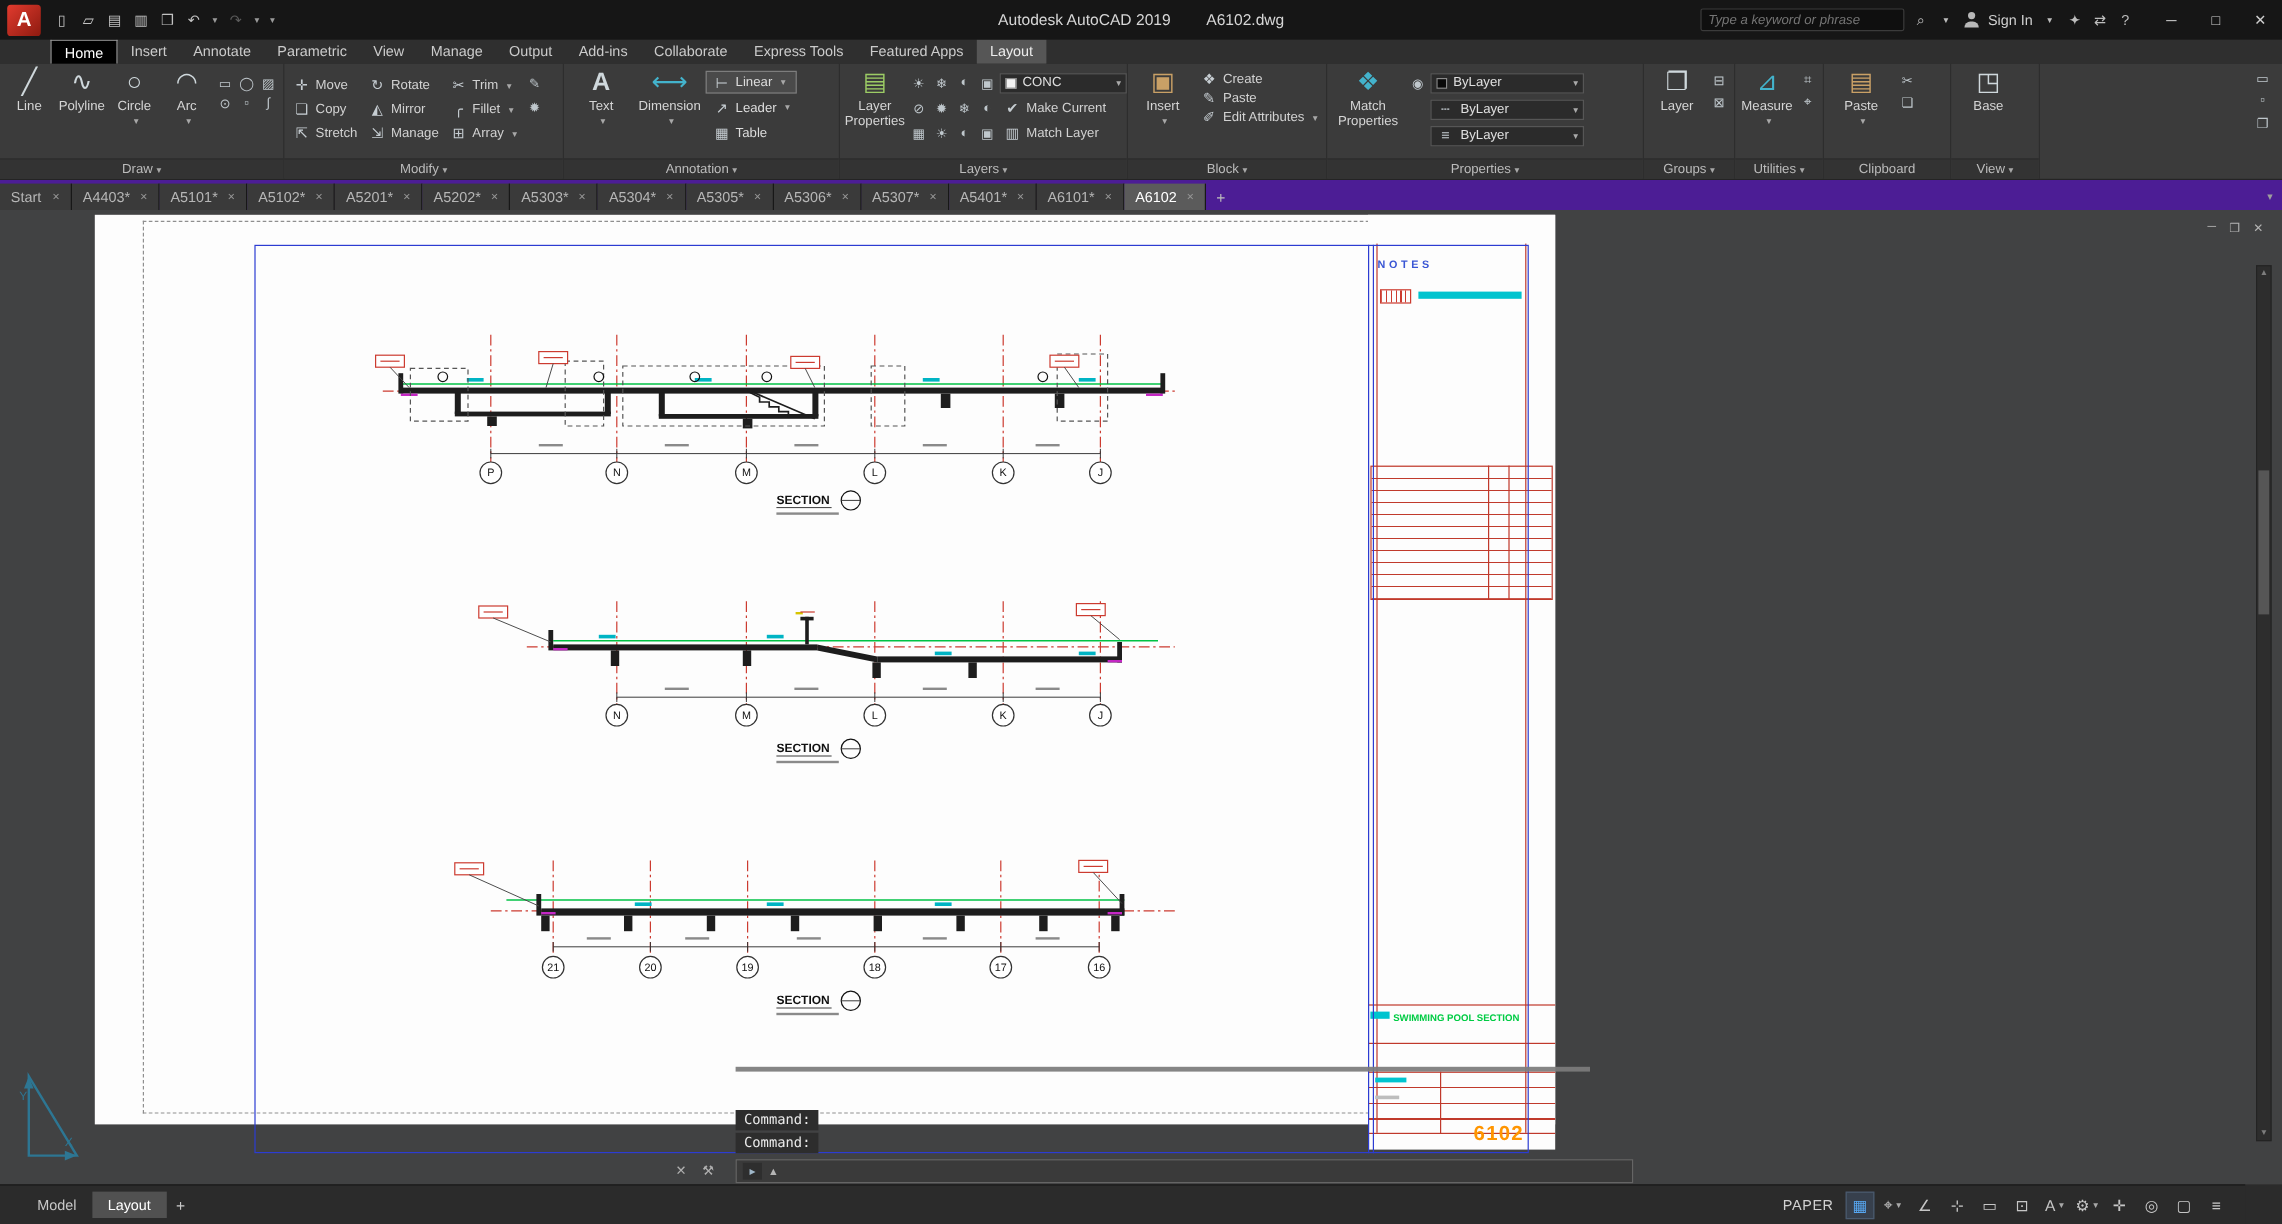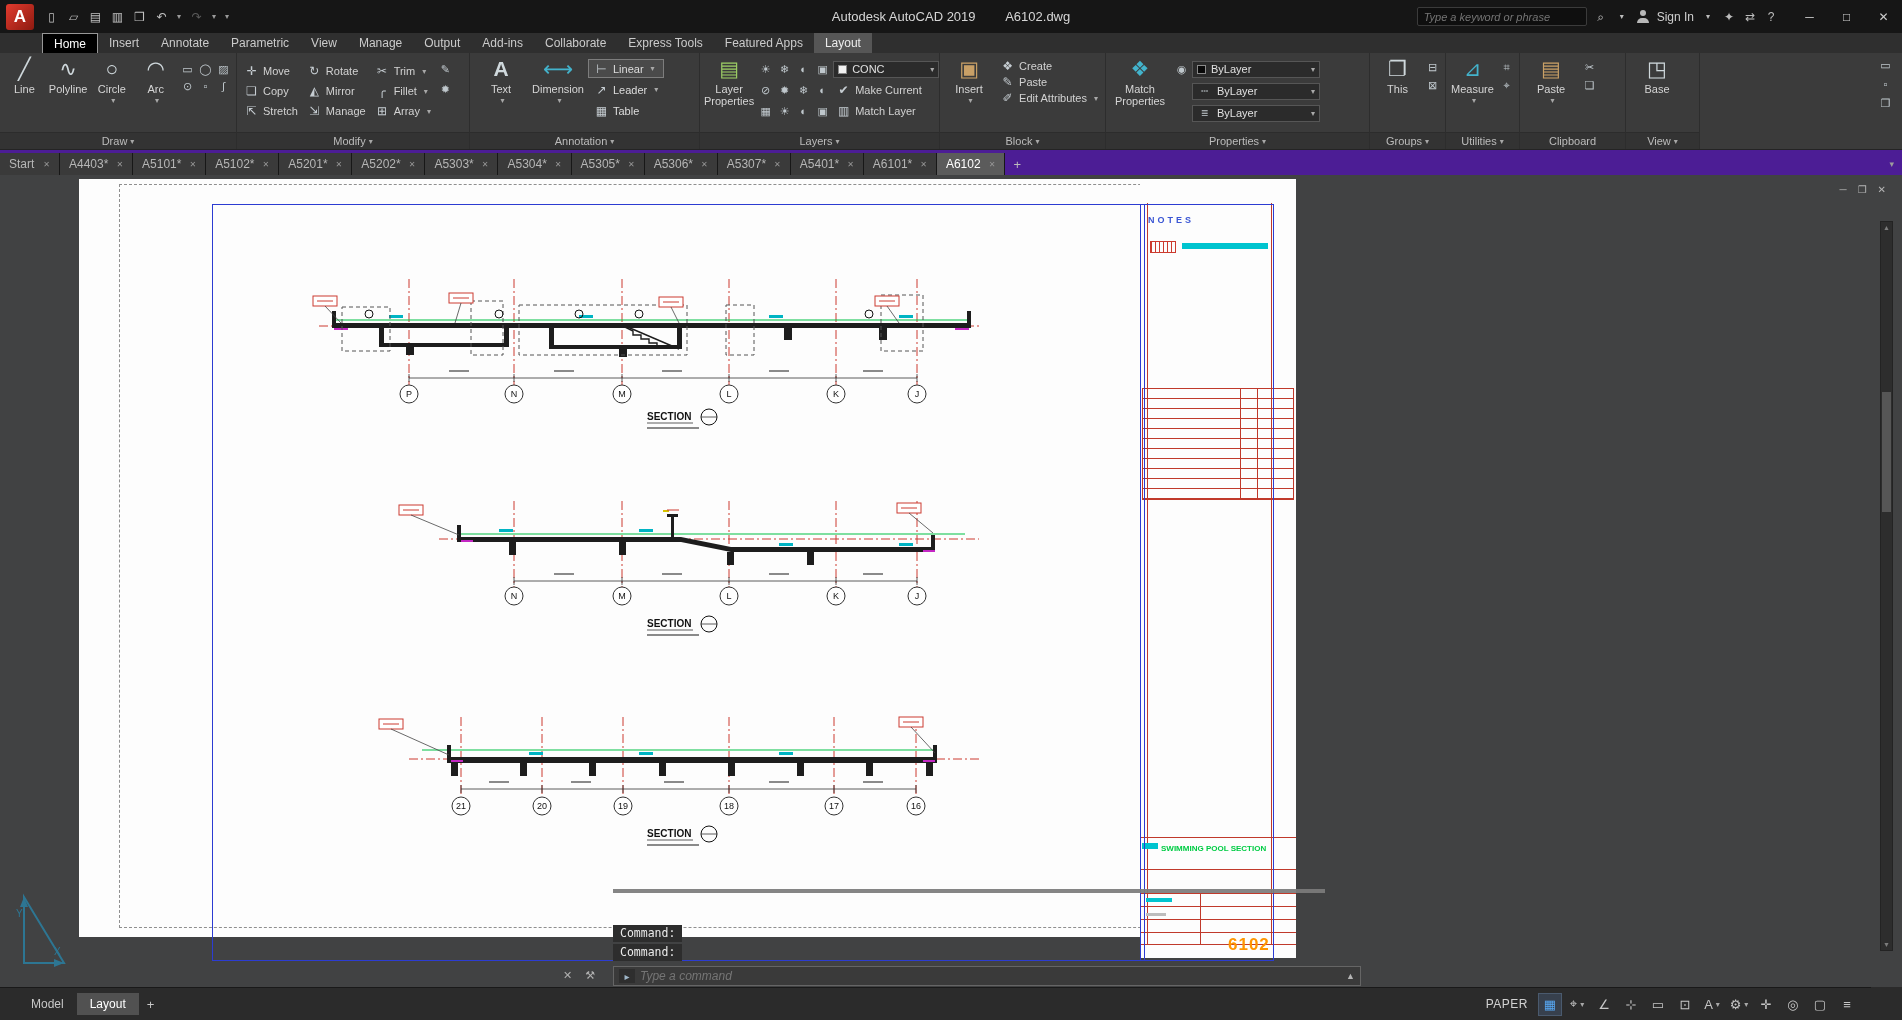--- a/index.html
+++ b/index.html
@@ -404,21 +404,21 @@
     </div>
     <div class="panel-label dd">
         <span>Properties</span>
       </div>
   </div>
 
   <div class="panel" style="width:76px">
     <div class="panel-body">
       <div class="bigbtn">
         <span class="bicon">❐</span>
-        <span>This</span>
+        <span>Layer</span>
       </div>
       <div class="acol">
         <span class="mini">⊟</span>
         <span class="mini">⊠</span>
       </div>
     </div>
     <div class="panel-label dd">
         <span>Groups</span>
       </div>
   </div>
@@ -800,21 +800,20 @@
 </div>
 <div class="cmd-p" style="top:925px">Command:</div>
 <div class="cmd-p" style="top:944px">Command:</div>
 
 <div class="cmd-ext">
   <span>✕</span>
   <span>⚒</span>
 </div>
 <div class="cmd-bar">
   <span class="cmd-pr">▸</span>
-  <input class="cmd-input" placeholder="Type a command" style="">
   <span class="cmd-up">▲</span>
 </div>
 
 <div class="statusbar">
   <span class="sb-tab">Model</span>
   <span class="sb-tab active">Layout</span>
   <span class="sb-plus">+</span>
   <div class="sb-right">
     <span class="paper-lbl">PAPER</span>
     <span class="sb-ic blue">▦</span>

